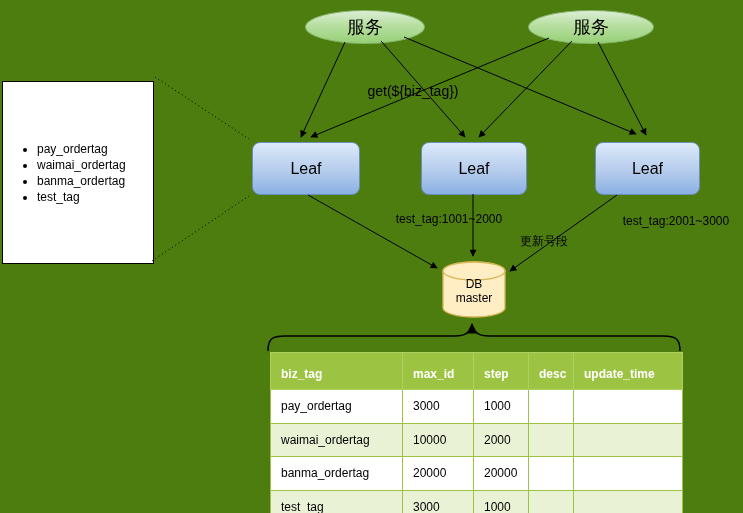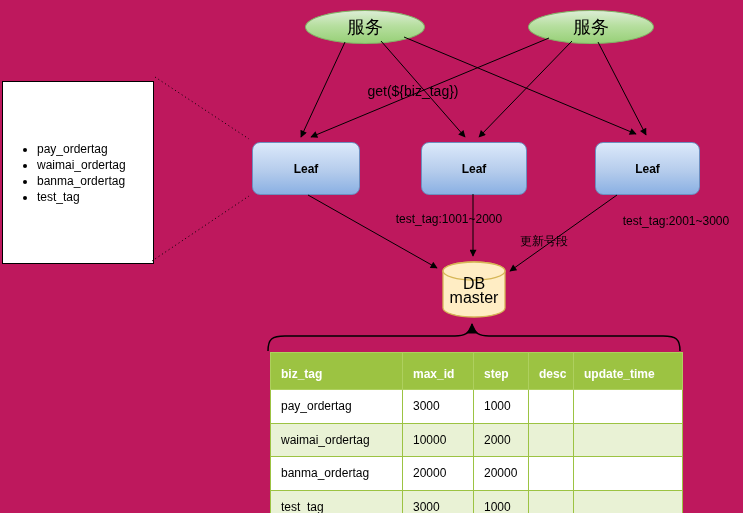--- a/index.html
+++ b/index.html
@@ -1,45 +1,45 @@
 <!DOCTYPE html>
 <html><head>
 <meta charset="utf-8">
 <style>
   html,body{margin:0;padding:0;background:#fff;}
   #canvas{
-    position:relative;width:743px;height:513px;background:#be185d;overflow:hidden;
+    position:relative;width:743px;height:513px;background:#4d7c0f;overflow:hidden;
     font-family:"Liberation Sans","DejaVu Sans",sans-serif;color:#000;
   }
   
   .ellipse-node{
     position:absolute;display:flex;align-items:center;justify-content:center;
     border:1px solid #82b366;border-radius:50%;
     background:linear-gradient(#dcedd5 0%,#b7dfa0 45%,#97d077 100%);
     font-size:18px;z-index:3;
   }
   .leaf-node{
     position:absolute;display:flex;align-items:center;justify-content:center;
     border:1px solid #6c8ebf;border-radius:8px;
     background:linear-gradient(#dce9fa 0%,#b5ccec 55%,#8ab0e3 100%);
-    font-size:12px;z-index:3;font-weight:bold;
+    font-size:16px;z-index:3;
   }
   .list-box{
     position:absolute;left:2px;top:81px;width:150px;height:181px;
     border:1px solid #000;background:#fff;z-index:3;
     display:flex;align-items:center;
   }
   .list-box ul{margin:0;padding:0 0 0 34px;font-size:12px;line-height:16px;}
   .list-box li{padding-left:0;}
   
   .lbl{position:absolute;font-size:12px;text-align:center;z-index:5;white-space:nowrap;}
   .lbl-get{font-size:14px;}
   .db-text{
     position:absolute;left:443px;top:277px;width:62px;z-index:5;
-    font-size:16px;line-height:14px;text-align:center;
+    font-size:12px;line-height:14px;text-align:center;
   }
   
   #wires{position:absolute;left:0;top:0;z-index:4;}
   
   .seg-table{
     position:absolute;left:270px;top:352px;width:412px;z-index:3;
     border-collapse:collapse;table-layout:fixed;font-size:12px;
   }
   .seg-table th{
     background:#9cc342;color:#fff;font-weight:bold;text-align:left;

